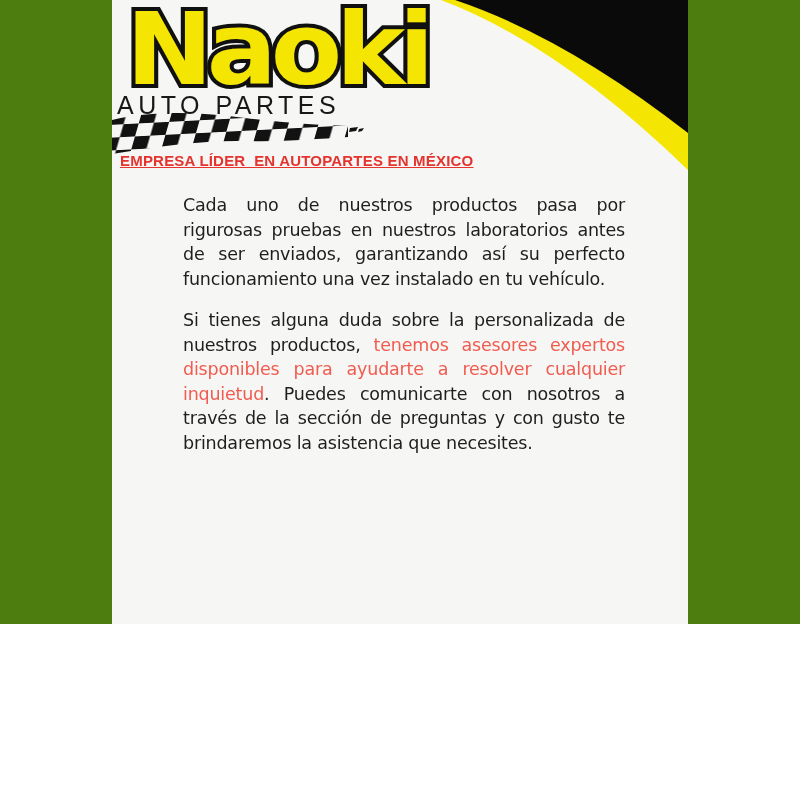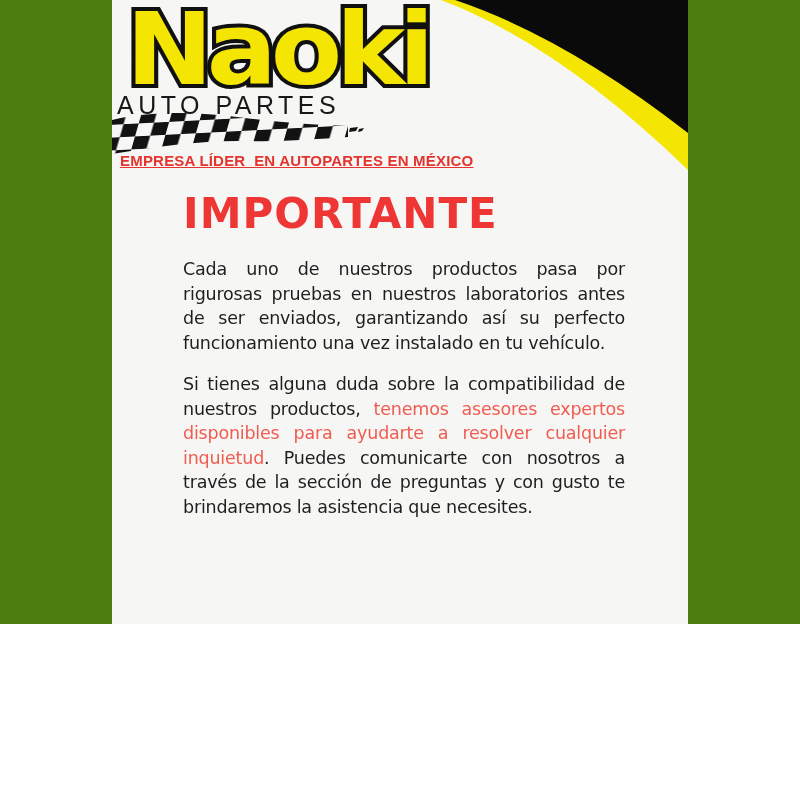--- a/index.html
+++ b/index.html
@@ -76,23 +76,22 @@
         </pattern>
       </defs>
       <path d="M0,8 C40,-2 90,0 133,6 C173,11 205,13 236,14 L236,25 C203,27 173,30 133,29 C95,28 45,34 0,42 Z" fill="url(#chk)"></path>
       <path d="M238,16 l8,-1 l-2,4 l-7,1 z" fill="#121212"></path>
       <path d="M247,17 l5,-1 l-2,3 l-4,1 z" fill="#121212"></path>
     </svg>
 
     <div class="tagline">EMPRESA LÍDER  EN AUTOPARTES EN MÉXICO</div>
 
     <div class="main">
-      <h1>IMPORTANTE</h1>
       <p>Cada uno de nuestros productos pasa por rigurosas pruebas en nuestros laboratorios antes de ser enviados, garantizando así su perfecto funcionamiento una vez instalado en tu vehículo.</p>
-      <p><span>Si tienes alguna duda sobre la compatibilidad de nuestros productos, </span><span class="hl">tenemos asesores expertos disponibles para ayudarte a resolver cualquier inquietud</span><span>. Puedes comunicarte con nosotros a través de la sección de preguntas y con gusto te brindaremos la asistencia que necesites.</span></p>
+      <p><span>Si tienes alguna duda sobre la personalizada de nuestros productos, </span><span class="hl">tenemos asesores expertos disponibles para ayudarte a resolver cualquier inquietud</span><span>. Puedes comunicarte con nosotros a través de la sección de preguntas y con gusto te brindaremos la asistencia que necesites.</span></p>
     </div>
 
     <svg class="bottom-deco" viewBox="0 0 576 150" aria-hidden="true">
       <defs>
         <linearGradient id="gLeft" x1="0" y1="0" x2="0.35" y2="1">
           <stop offset="0" stop-color="var(--mid-green,#2F8150)"></stop>
           <stop offset="1" stop-color="var(--lime-green,#B5D63A)"></stop>
         </linearGradient>
         <linearGradient id="gDark" x1="0.2" y1="0" x2="0.45" y2="1">
           <stop offset="0" stop-color="#2E7A4E"></stop>

